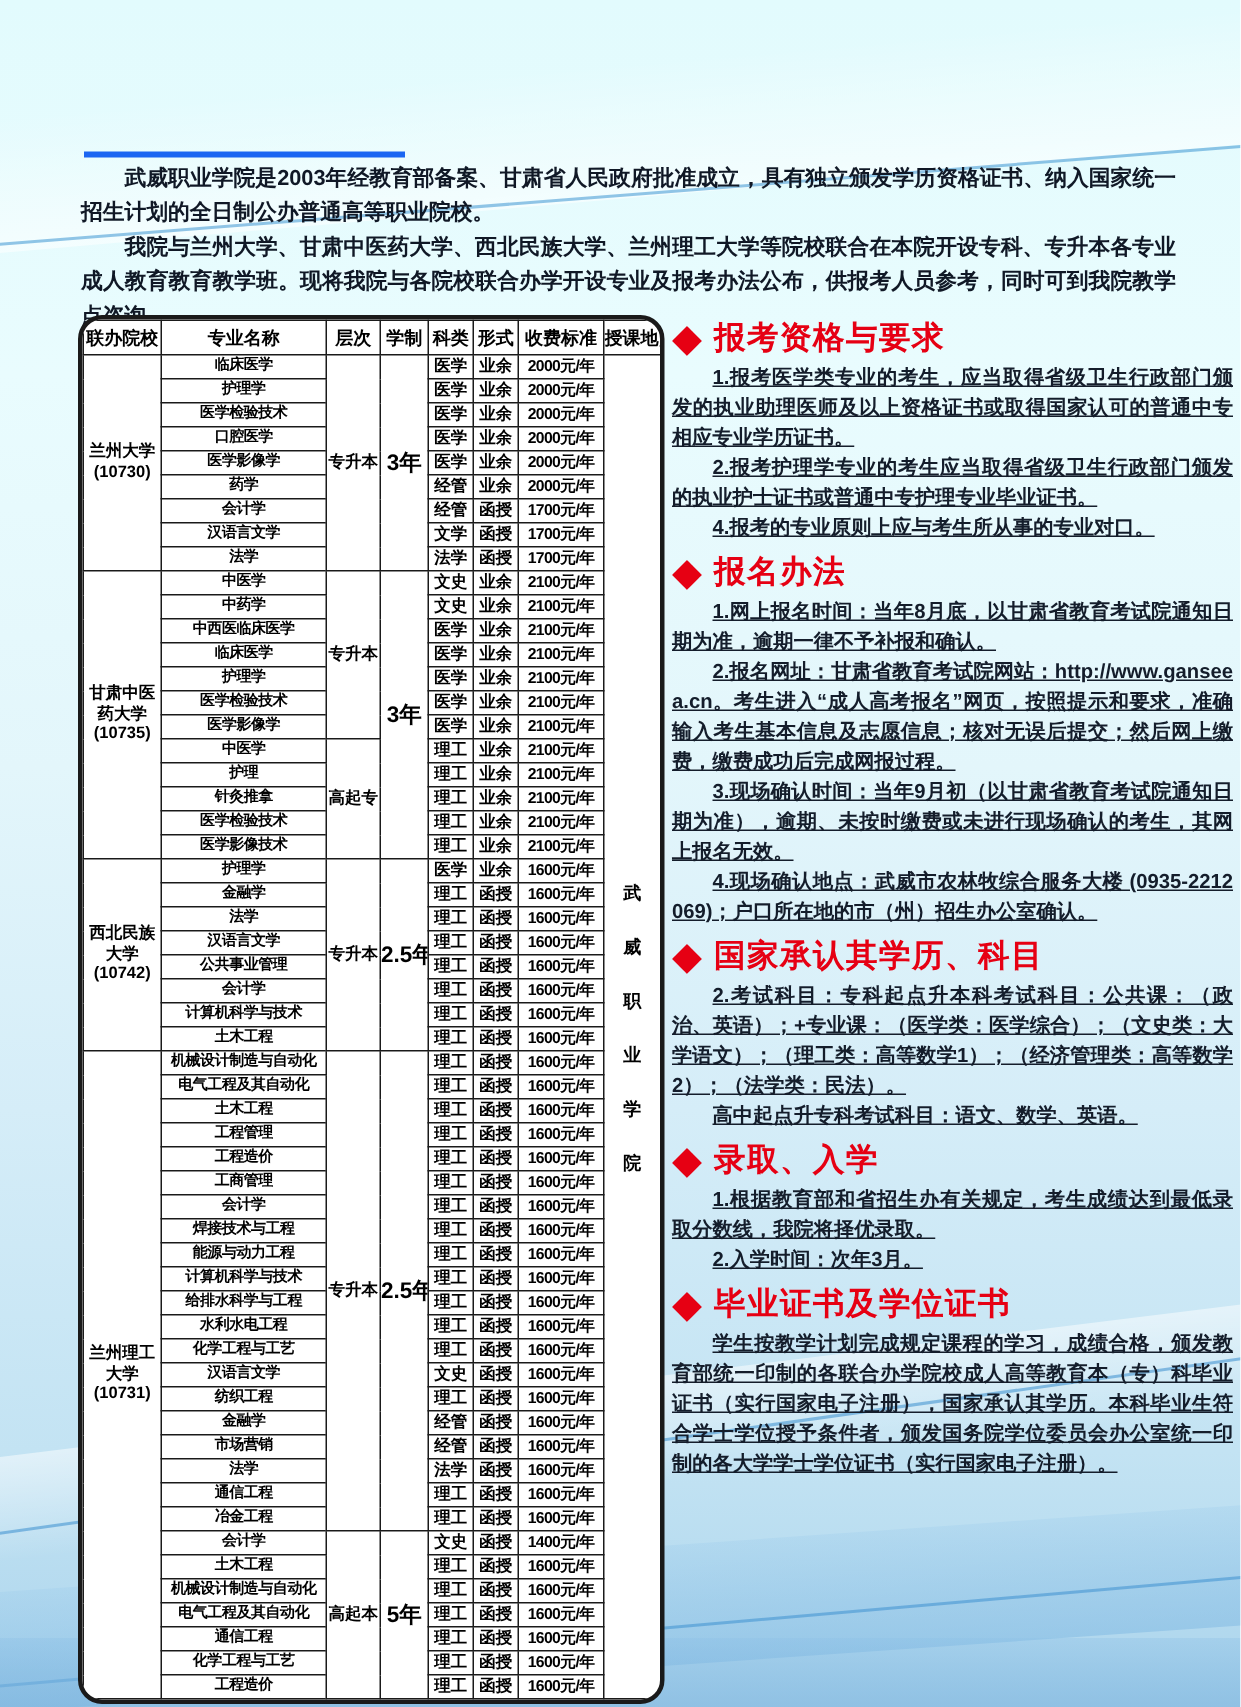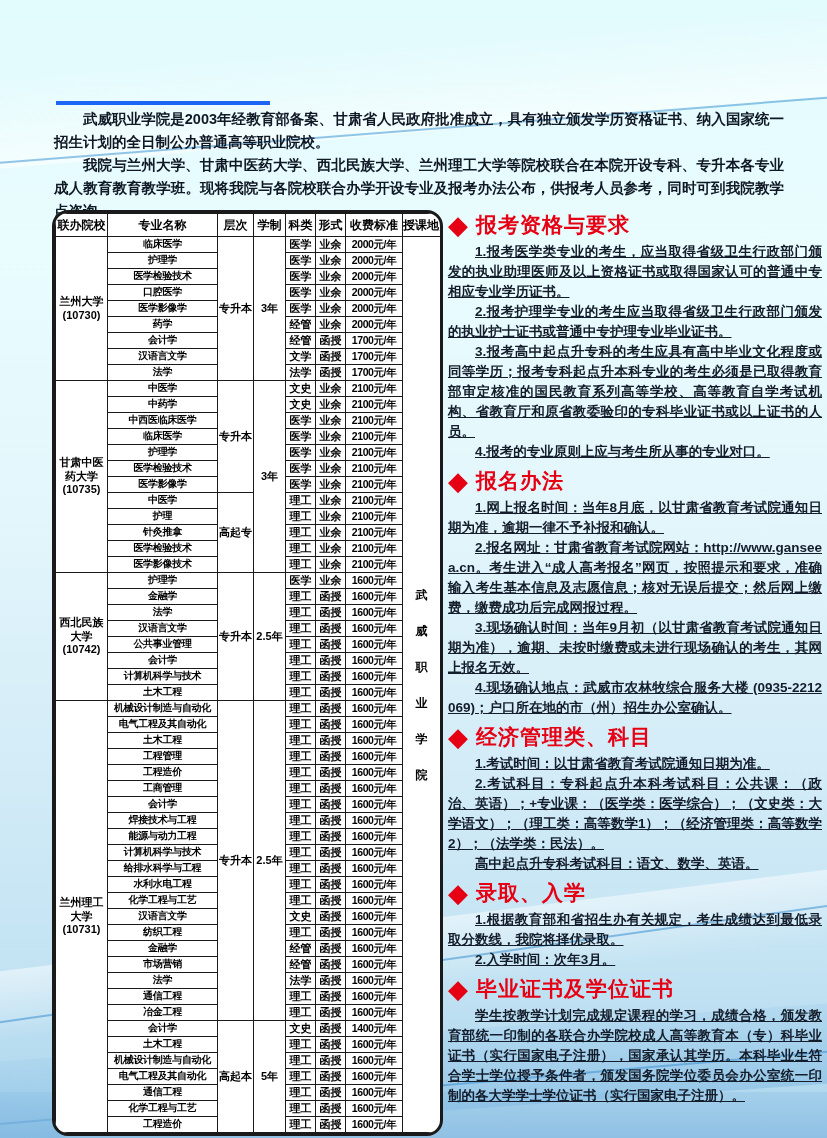--- a/index.html
+++ b/index.html
@@ -28,21 +28,21 @@
   col.c-college{width:52px;} col.c-major{width:110px;} col.c-level{width:36px;}
   col.c-dur{width:32px;} col.c-cat{width:30px;} col.c-form{width:30px;}
   col.c-fee{width:57px;} col.c-loc{width:38px;}
   th,td{border:1.5px solid #1a1a1a;padding:0;text-align:center;vertical-align:middle;color:#000;
         white-space:nowrap;overflow:hidden;}
   th{height:22px;font-size:12px;font-weight:700;}
   td{height:15px;font-size:11px;font-weight:700;line-height:1.05;}
   td.major{font-size:10px;letter-spacing:-0.3px;}
   td.college{font-size:11px;white-space:normal;line-height:1.25;}
   td.fee{font-size:10.5px;letter-spacing:-0.4px;}
-  td.dur{font-size:11px;}
+  td.dur{font-size:15px;}
   td.loc{white-space:normal;}
   .vert{display:inline-block;font-size:12px;font-weight:700;line-height:3.0;}
 
   
   #info-column{position:absolute;left:448px;top:206px;width:374px;color:#141d2b;}
   .sec-head{display:flex;align-items:center;margin:5px 0 3px 0;}
   .diamond{color:#e60013;font-size:26px;line-height:1;margin-right:8px;}
   .sec-title{color:#e60013;font-size:21px;font-weight:700;letter-spacing:1px;}
   .sec-p{margin:0;text-indent:2em;font-size:13.5px;font-weight:700;line-height:20px;text-align:justify;word-break:break-all;text-decoration:underline;}
 </style>
@@ -459,39 +459,37 @@
   </div>
 
   <div id="info-column">
       <div>
         <div class="sec-head">
           <span class="diamond">◆</span>
           <span class="sec-title">报考资格与要求</span>
         </div>
         <p class="sec-p">1.报考医学类专业的考生，应当取得省级卫生行政部门颁发的执业助理医师及以上资格证书或取得国家认可的普通中专相应专业学历证书。</p>
         <p class="sec-p">2.报考护理学专业的考生应当取得省级卫生行政部门颁发的执业护士证书或普通中专护理专业毕业证书。</p>
-        <p class="sec-p">3.报考高中起点升专科的考生应具有高中毕业文化程度或同等学历；报考专科起点升本科专业的考生必须是已取得教育部审定核准的国民教育系列高等学校、高等教育自学考试机构、省教育厅和原省教委验印的专科毕业证书或以上证书的人员。</p>
         <p class="sec-p">4.报考的专业原则上应与考生所从事的专业对口。</p>
       </div>
       <div>
         <div class="sec-head">
           <span class="diamond">◆</span>
           <span class="sec-title">报名办法</span>
         </div>
         <p class="sec-p">1.网上报名时间：当年8月底，以甘肃省教育考试院通知日期为准，逾期一律不予补报和确认。</p>
         <p class="sec-p">2.报名网址：甘肃省教育考试院网站：http://www.ganseea.cn。考生进入“成人高考报名”网页，按照提示和要求，准确输入考生基本信息及志愿信息；核对无误后提交；然后网上缴费，缴费成功后完成网报过程。</p>
         <p class="sec-p">3.现场确认时间：当年9月初（以甘肃省教育考试院通知日期为准），逾期、未按时缴费或未进行现场确认的考生，其网上报名无效。</p>
         <p class="sec-p">4.现场确认地点：武威市农林牧综合服务大楼 (0935-2212069)；户口所在地的市（州）招生办公室确认。</p>
       </div>
       <div>
         <div class="sec-head">
           <span class="diamond">◆</span>
-          <span class="sec-title">经济管理类、科目</span>
+          <span class="sec-title">国家承认其学历、科目</span>
         </div>
-        <p class="sec-p">1.考试时间：以甘肃省教育考试院通知日期为准。</p>
         <p class="sec-p">2.考试科目：专科起点升本科考试科目：公共课：（政治、英语）；+专业课：（医学类：医学综合）；（文史类：大学语文）；（理工类：高等数学1）；（经济管理类：高等数学2）；（法学类：民法）。</p>
         <p class="sec-p">高中起点升专科考试科目：语文、数学、英语。</p>
       </div>
       <div>
         <div class="sec-head">
           <span class="diamond">◆</span>
           <span class="sec-title">录取、入学</span>
         </div>
         <p class="sec-p">1.根据教育部和省招生办有关规定，考生成绩达到最低录取分数线，我院将择优录取。</p>
         <p class="sec-p">2.入学时间：次年3月。</p>

